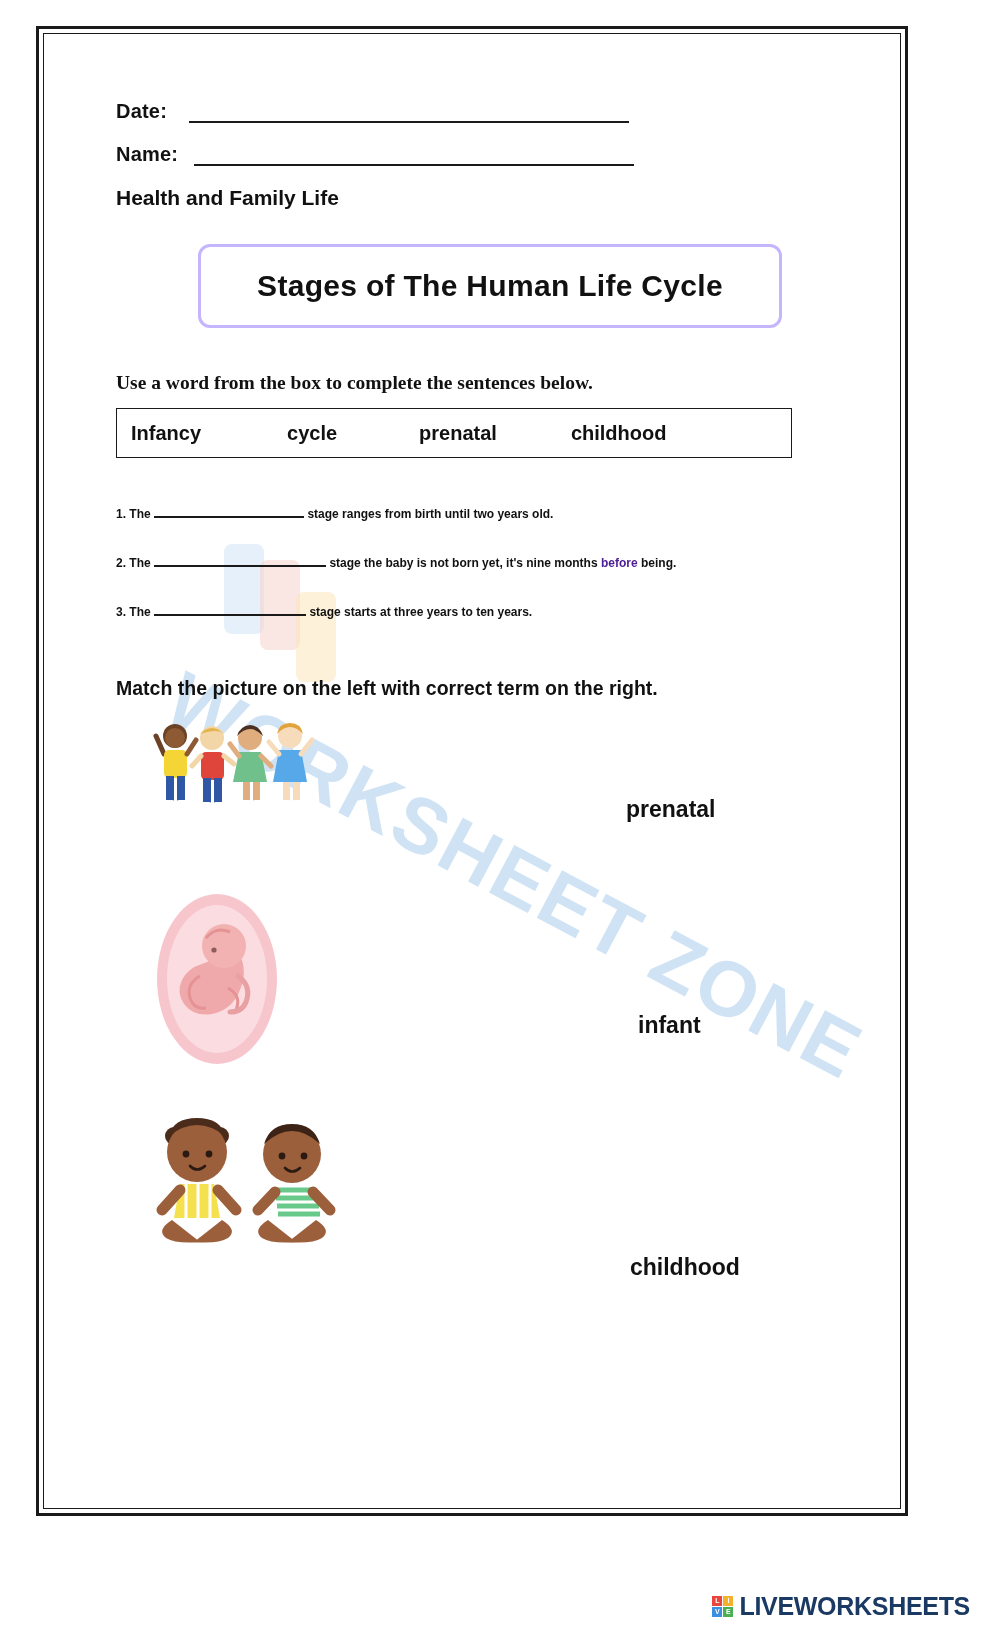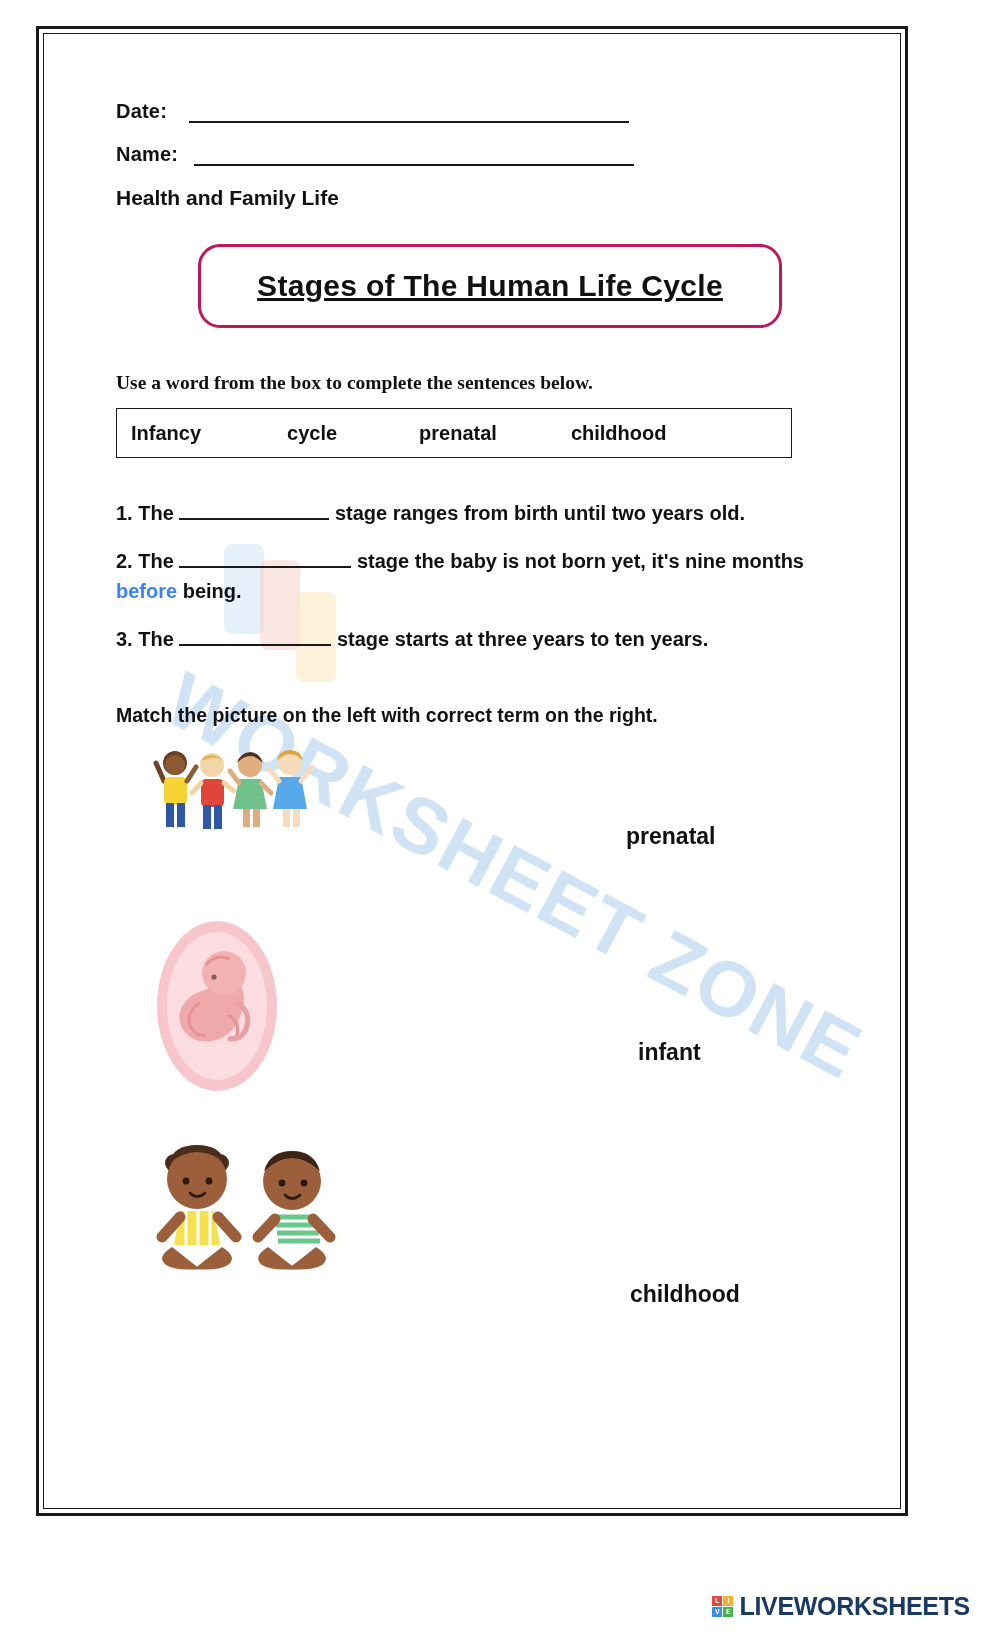--- a/index.html
+++ b/index.html
@@ -96,27 +96,26 @@
   .subject {
     font-size: 21px;
     font-weight: 700;
     margin: 6px 0 0 0;
   }
 
   .title-box {
     margin: 34px 0 0 82px;
     width: 584px;
     height: 84px;
-    border: 3px solid #be185d;
-    border-radius: 22px;
+    border: 3px solid #c4b5fd;
+    border-radius: 12px;
     display: flex;
     align-items: center;
     justify-content: center;
     box-sizing: border-box;
-    text-decoration: underline;
   }
   .title-text {
     font-size: 30px;
     font-weight: 700;
     letter-spacing: .3px;
   }
 
   .instruction {
     font-size: 19.5px;
     font-weight: 700;
@@ -137,37 +136,37 @@
   .wordbank-word {
     font-size: 20px;
     font-weight: 600;
   }
   .wb-gap-1 { margin-left: 86px; }
   .wb-gap-2 { margin-left: 82px; }
   .wb-gap-3 { margin-left: 74px; }
 
   .questions { margin-top: 40px; }
   .q {
-    font-size: 20px;
+    font-size: 12px;
     font-weight: 700;
     line-height: 30px;
     max-width: 740px;
     margin-bottom: 18px;
   }
   .blank {
     display: inline-block;
     border-bottom: 2px solid #1a1a1a;
     vertical-align: baseline;
     height: 18px;
   }
   .blank.b1 { width: 150px; }
   .blank.b2 { width: 172px; }
   .blank.b3 { width: 152px; }
   .blank.b4 { width: 176px; }
-  .hl { color: #3b82f6; }
+  .hl { color: #4c1d95; }
 
   .match-instruction {
     font-size: 19.5px;
     font-weight: 700;
     margin-top: 50px;
   }
 
   
   .match-area {
     position: relative;

